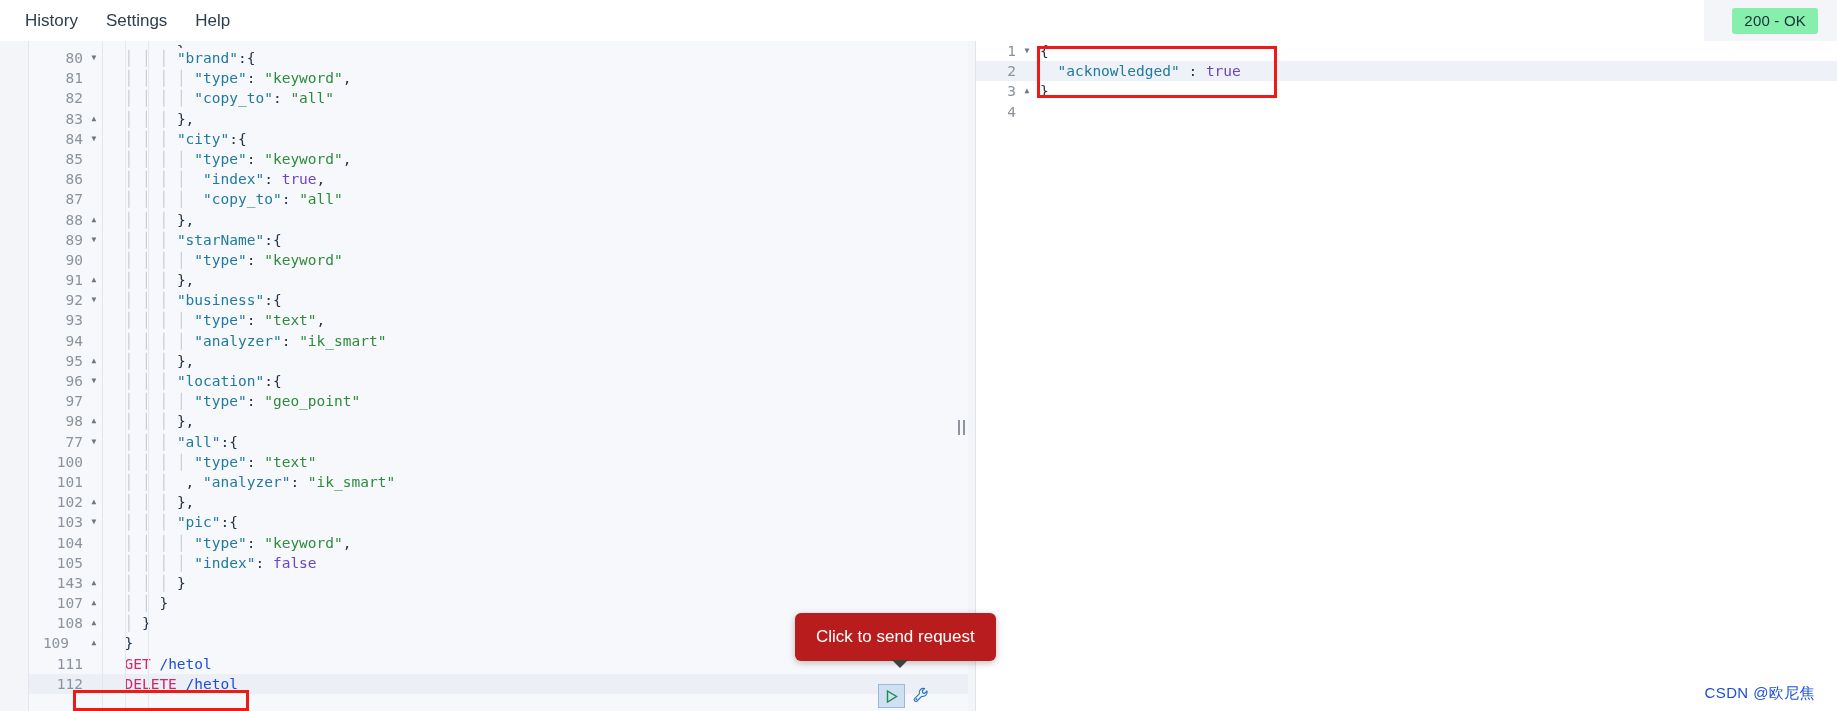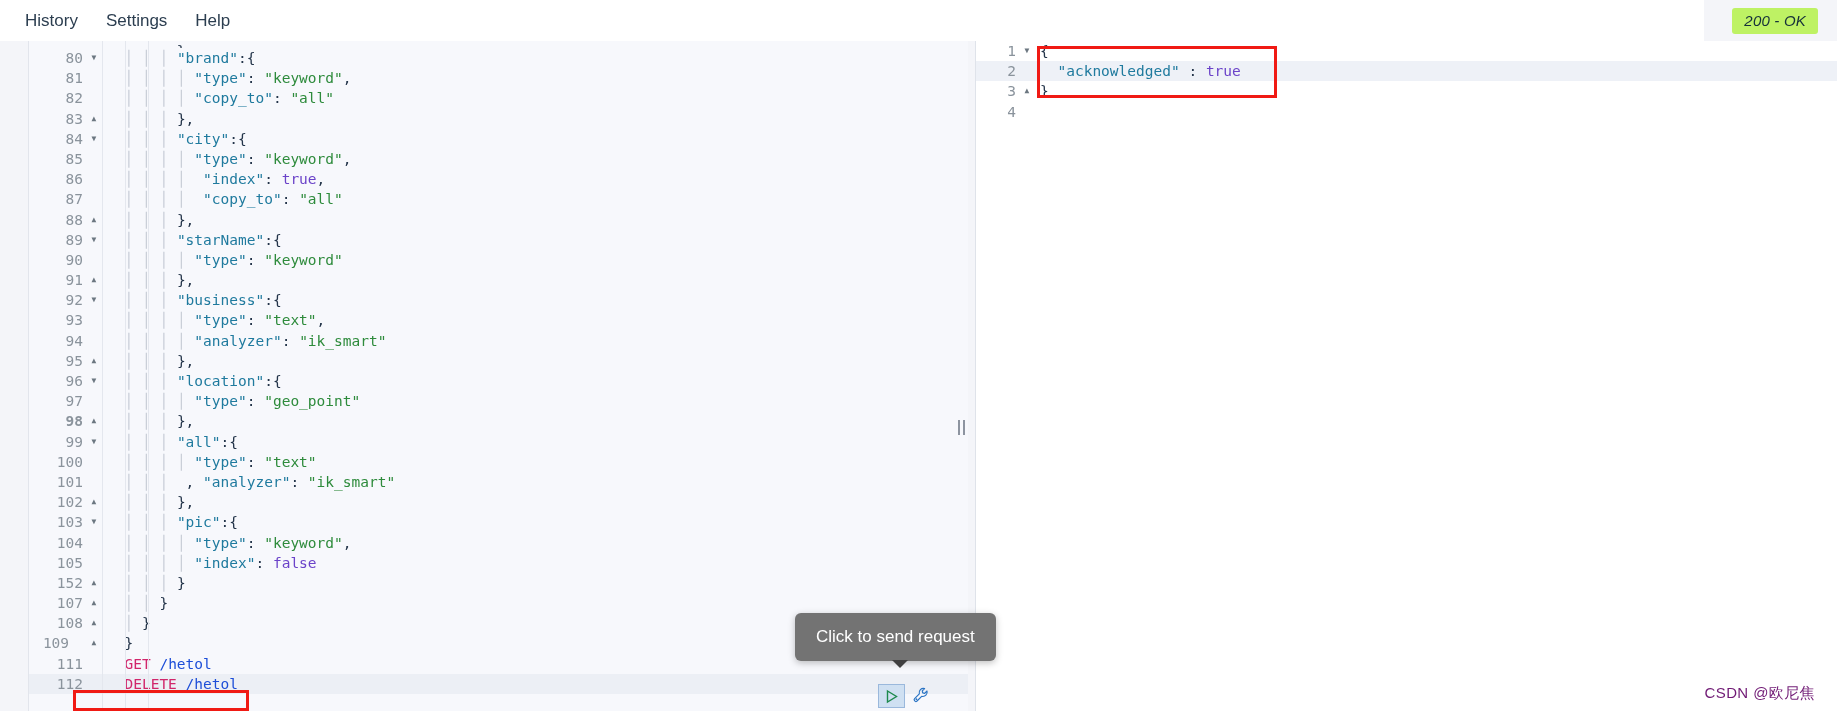--- a/index.html
+++ b/index.html
@@ -106,21 +106,21 @@
     background: transparent;
   }
   .vscroll-thumb {
     position: absolute; right: 26px; top: 482px; width: 7px; height: 188px;
     background: #aeb5c0; border-radius: 3px;
   }
 
   
   .tooltip {
     position: absolute; left: 795px; top: 613px;
-    background: #737373; color: #ffffff;
+    background: #b91c1c; color: #ffffff;
     font-size: 17px; line-height: 22px;
     padding: 13px 21px; border-radius: 6px;
     white-space: nowrap;
     box-shadow: 0 2px 7px rgba(0,0,0,.25);
   }
   .tooltip::after {
     content: ""; position: absolute; left: 97px; bottom: -7px;
     border-left: 8px solid transparent; border-right: 8px solid transparent;
     border-top: 8px solid #3f3f3f;
   }
@@ -132,36 +132,36 @@
     display: flex; align-items: center; justify-content: center;
   }
   .wrench-btn {
     position: absolute; left: 910px; top: 684px; width: 24px; height: 24px;
     display: flex; align-items: center; justify-content: center;
   }
 
   
   .watermark {
     position: absolute; right: 22px; bottom: 8px;
-    color: #701a75; font-size: 15px;
+    color: #1d4ed8; font-size: 15px;
     font-family: "Liberation Sans", sans-serif;
     letter-spacing: .4px;
   }
 </style>
 </head>
 <body>
 
 <div id="app">
 
   <div class="menubar">
     <div class="menu-item">History</div>
     <div class="menu-item">Settings</div>
     <div class="menu-item">Help</div>
   </div>
-  <div class="status-badge" style="background: #bef264; color: rgb(22, 49, 58); font-style: italic;">200 - OK</div>
+  <div class="status-badge" style="background: #86efac; color: rgb(22, 49, 58);">200 - OK</div>
 
   <div class="pane-wrap">
 
     <div class="editor-pane">
       <div class="gut-sep" style="left:73px"></div>
       <div class="gut-sep" style="left:96px"></div>
       <div class="gut-sep" style="left:119px"></div>
       <div class="code-lines" id="editor-lines">
           <div class="cl" style="height: 7px; overflow: hidden; line-height: 20.2px;"><div class="gutter" style="width: 58px; min-width: 58px;"></div><div class="fold" style="width: 14px; min-width: 14px;"></div><div class="codetext p">        },</div></div>
           <div class="cl"><div class="gutter" style="width: 58px; min-width: 58px;">80</div><div class="fold" style="width: 14px; min-width: 14px;">▼</div><div class="codetext"><span class="ig">  </span><span class="ig">│ </span><span class="ig">│ </span><span class="ig">│ </span><span class="k">"brand"</span><span class="p">:{</span></div></div>
@@ -175,29 +175,29 @@
           <div class="cl"><div class="gutter" style="width: 58px; min-width: 58px;">88</div><div class="fold" style="width: 14px; min-width: 14px;">▲</div><div class="codetext"><span class="ig">  </span><span class="ig">│ </span><span class="ig">│ </span><span class="ig">│ </span><span class="p">},</span></div></div>
           <div class="cl"><div class="gutter" style="width: 58px; min-width: 58px;">89</div><div class="fold" style="width: 14px; min-width: 14px;">▼</div><div class="codetext"><span class="ig">  </span><span class="ig">│ </span><span class="ig">│ </span><span class="ig">│ </span><span class="k">"starName"</span><span class="p">:{</span></div></div>
           <div class="cl"><div class="gutter" style="width: 58px; min-width: 58px;">90</div><div class="fold" style="width: 14px; min-width: 14px;"></div><div class="codetext"><span class="ig">  </span><span class="ig">│ </span><span class="ig">│ </span><span class="ig">│ </span><span class="ig">│ </span><span class="k">"type"</span><span class="p">: </span><span class="s">"keyword"</span></div></div>
           <div class="cl"><div class="gutter" style="width: 58px; min-width: 58px;">91</div><div class="fold" style="width: 14px; min-width: 14px;">▲</div><div class="codetext"><span class="ig">  </span><span class="ig">│ </span><span class="ig">│ </span><span class="ig">│ </span><span class="p">},</span></div></div>
           <div class="cl"><div class="gutter" style="width: 58px; min-width: 58px;">92</div><div class="fold" style="width: 14px; min-width: 14px;">▼</div><div class="codetext"><span class="ig">  </span><span class="ig">│ </span><span class="ig">│ </span><span class="ig">│ </span><span class="k">"business"</span><span class="p">:{</span></div></div>
           <div class="cl"><div class="gutter" style="width: 58px; min-width: 58px;">93</div><div class="fold" style="width: 14px; min-width: 14px;"></div><div class="codetext"><span class="ig">  </span><span class="ig">│ </span><span class="ig">│ </span><span class="ig">│ </span><span class="ig">│ </span><span class="k">"type"</span><span class="p">: </span><span class="s">"text"</span><span class="p">,</span></div></div>
           <div class="cl"><div class="gutter" style="width: 58px; min-width: 58px;">94</div><div class="fold" style="width: 14px; min-width: 14px;"></div><div class="codetext"><span class="ig">  </span><span class="ig">│ </span><span class="ig">│ </span><span class="ig">│ </span><span class="ig">│ </span><span class="k">"analyzer"</span><span class="p">: </span><span class="s">"ik_smart"</span></div></div>
           <div class="cl"><div class="gutter" style="width: 58px; min-width: 58px;">95</div><div class="fold" style="width: 14px; min-width: 14px;">▲</div><div class="codetext"><span class="ig">  </span><span class="ig">│ </span><span class="ig">│ </span><span class="ig">│ </span><span class="p">},</span></div></div>
           <div class="cl"><div class="gutter" style="width: 58px; min-width: 58px;">96</div><div class="fold" style="width: 14px; min-width: 14px;">▼</div><div class="codetext"><span class="ig">  </span><span class="ig">│ </span><span class="ig">│ </span><span class="ig">│ </span><span class="k">"location"</span><span class="p">:{</span></div></div>
           <div class="cl"><div class="gutter" style="width: 58px; min-width: 58px;">97</div><div class="fold" style="width: 14px; min-width: 14px;"></div><div class="codetext"><span class="ig">  </span><span class="ig">│ </span><span class="ig">│ </span><span class="ig">│ </span><span class="ig">│ </span><span class="k">"type"</span><span class="p">: </span><span class="s">"geo_point"</span></div></div>
-          <div class="cl"><div class="gutter" style="width: 58px; min-width: 58px; font-weight: bold;">98</div><div class="fold" style="width: 14px; min-width: 14px;">▲</div><div class="codetext"><span class="ig">  </span><span class="ig">│ </span><span class="ig">│ </span><span class="ig">│ </span><span class="p">},</span></div></div>
-          <div class="cl"><div class="gutter" style="width: 58px; min-width: 58px;">99</div><div class="fold" style="width: 14px; min-width: 14px;">▼</div><div class="codetext"><span class="ig">  </span><span class="ig">│ </span><span class="ig">│ </span><span class="ig">│ </span><span class="k">"all"</span><span class="p">:{</span></div></div>
+          <div class="cl"><div class="gutter" style="width: 58px; min-width: 58px;">98</div><div class="fold" style="width: 14px; min-width: 14px;">▲</div><div class="codetext"><span class="ig">  </span><span class="ig">│ </span><span class="ig">│ </span><span class="ig">│ </span><span class="p">},</span></div></div>
+          <div class="cl"><div class="gutter" style="width: 58px; min-width: 58px;">77</div><div class="fold" style="width: 14px; min-width: 14px;">▼</div><div class="codetext"><span class="ig">  </span><span class="ig">│ </span><span class="ig">│ </span><span class="ig">│ </span><span class="k">"all"</span><span class="p">:{</span></div></div>
           <div class="cl"><div class="gutter" style="width: 58px; min-width: 58px;">100</div><div class="fold" style="width: 14px; min-width: 14px;"></div><div class="codetext"><span class="ig">  </span><span class="ig">│ </span><span class="ig">│ </span><span class="ig">│ </span><span class="ig">│ </span><span class="k">"type"</span><span class="p">: </span><span class="s">"text"</span></div></div>
           <div class="cl"><div class="gutter" style="width: 58px; min-width: 58px;">101</div><div class="fold" style="width: 14px; min-width: 14px;"></div><div class="codetext"><span class="ig">  </span><span class="ig">│ </span><span class="ig">│ </span><span class="ig">│ </span><span> </span><span class="p">, </span><span class="k">"analyzer"</span><span class="p">: </span><span class="s">"ik_smart"</span></div></div>
           <div class="cl"><div class="gutter" style="width: 58px; min-width: 58px;">102</div><div class="fold" style="width: 14px; min-width: 14px;">▲</div><div class="codetext"><span class="ig">  </span><span class="ig">│ </span><span class="ig">│ </span><span class="ig">│ </span><span class="p">},</span></div></div>
           <div class="cl"><div class="gutter" style="width: 58px; min-width: 58px;">103</div><div class="fold" style="width: 14px; min-width: 14px;">▼</div><div class="codetext"><span class="ig">  </span><span class="ig">│ </span><span class="ig">│ </span><span class="ig">│ </span><span class="k">"pic"</span><span class="p">:{</span></div></div>
           <div class="cl"><div class="gutter" style="width: 58px; min-width: 58px;">104</div><div class="fold" style="width: 14px; min-width: 14px;"></div><div class="codetext"><span class="ig">  </span><span class="ig">│ </span><span class="ig">│ </span><span class="ig">│ </span><span class="ig">│ </span><span class="k">"type"</span><span class="p">: </span><span class="s">"keyword"</span><span class="p">,</span></div></div>
           <div class="cl"><div class="gutter" style="width: 58px; min-width: 58px;">105</div><div class="fold" style="width: 14px; min-width: 14px;"></div><div class="codetext"><span class="ig">  </span><span class="ig">│ </span><span class="ig">│ </span><span class="ig">│ </span><span class="ig">│ </span><span class="k">"index"</span><span class="p">: </span><span class="b">false</span></div></div>
-          <div class="cl"><div class="gutter" style="width: 58px; min-width: 58px;">152</div><div class="fold" style="width: 14px; min-width: 14px;">▲</div><div class="codetext"><span class="ig">  </span><span class="ig">│ </span><span class="ig">│ </span><span class="ig">│ </span><span class="p">}</span></div></div>
+          <div class="cl"><div class="gutter" style="width: 58px; min-width: 58px;">143</div><div class="fold" style="width: 14px; min-width: 14px;">▲</div><div class="codetext"><span class="ig">  </span><span class="ig">│ </span><span class="ig">│ </span><span class="ig">│ </span><span class="p">}</span></div></div>
           <div class="cl"><div class="gutter" style="width: 58px; min-width: 58px;">107</div><div class="fold" style="width: 14px; min-width: 14px;">▲</div><div class="codetext"><span class="ig">  </span><span class="ig">│ </span><span class="ig">│ </span><span class="p">}</span></div></div>
           <div class="cl"><div class="gutter" style="width: 58px; min-width: 58px;">108</div><div class="fold" style="width: 14px; min-width: 14px;">▲</div><div class="codetext"><span class="ig">  </span><span class="ig">│ </span><span class="p">}</span></div></div>
           <div class="cl"><div class="gutter" style="width: 58px; min-width: 58px; text-align: center;">109</div><div class="fold" style="width: 14px; min-width: 14px;">▲</div><div class="codetext"><span class="ig">  </span><span class="p">}</span></div></div>
           <div class="cl"><div class="gutter" style="width: 58px; min-width: 58px;">111</div><div class="fold" style="width: 14px; min-width: 14px;"></div><div class="codetext"><span class="ig">  </span><span class="verb">GET</span><span class="p"> </span><span class="path">/hetol</span></div></div>
           <div class="cl active"><div class="gutter" style="width: 58px; min-width: 58px;">112</div><div class="fold" style="width: 14px; min-width: 14px;"></div><div class="codetext"><span class="ig">  </span><span class="verb">DELETE</span><span class="p"> </span><span class="path">/hetol</span></div></div>
         </div>
       <div class="vscroll-track"></div>
     </div>
     <div class="vscroll-thumb"></div>
 

